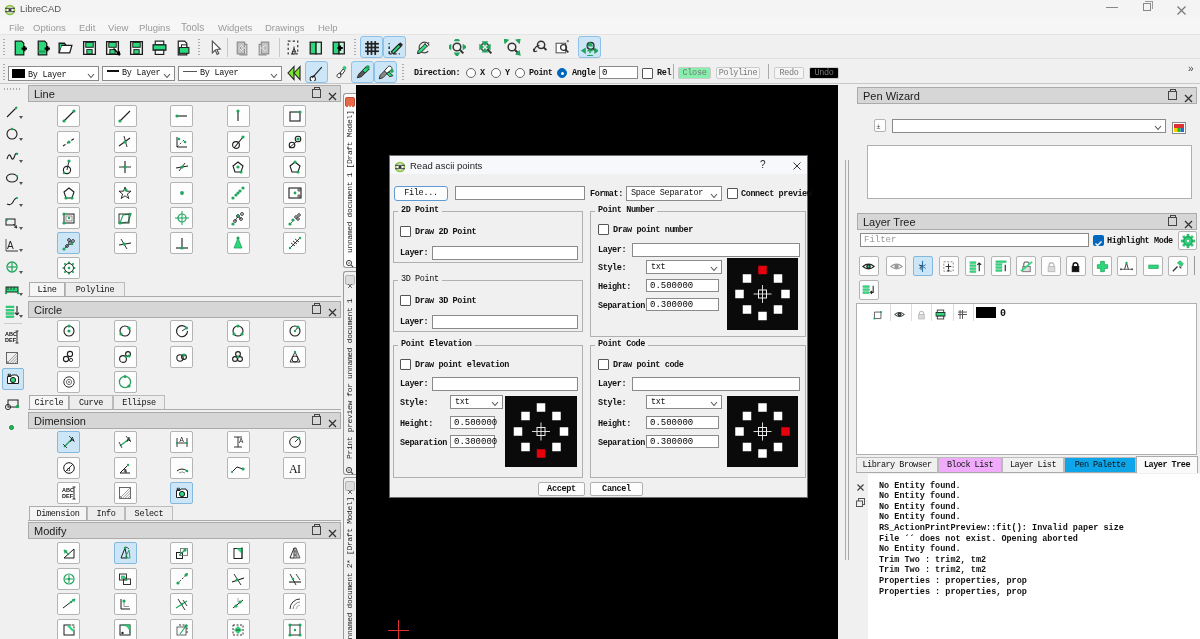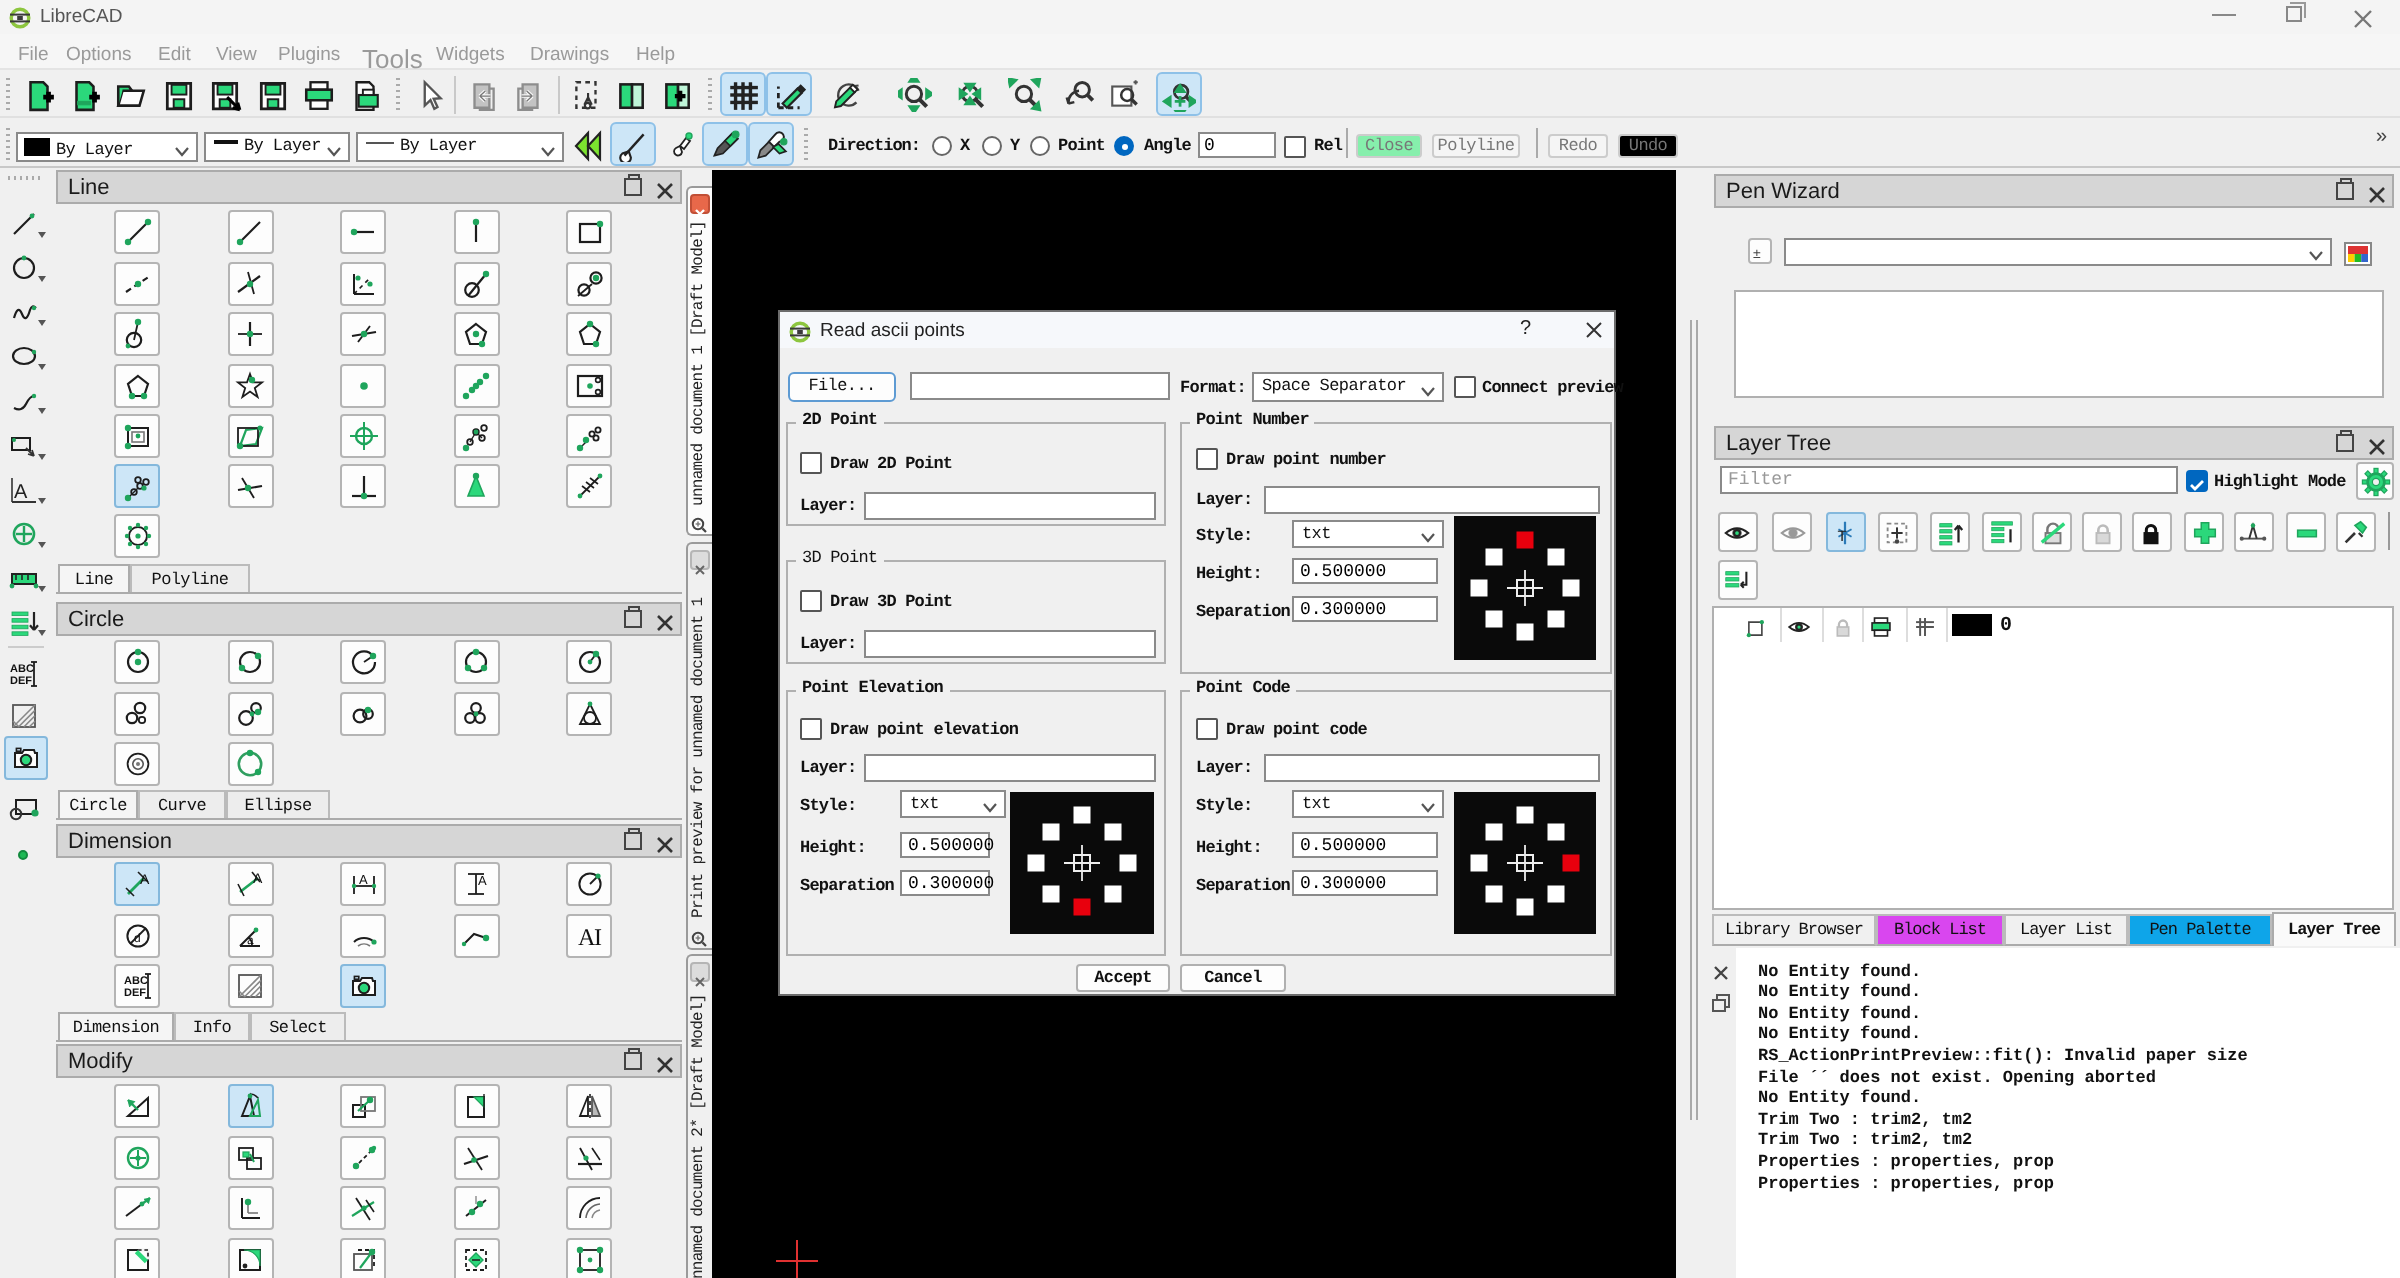--- a/index.html
+++ b/index.html
@@ -37,21 +37,21 @@
 
 <div class="ab" style="left:1176px;top:2px;width:11px;height:11px"><svg width="11" height="11" viewBox="0 0 11 11">
       <path d="M1.5 1.5 L9.5 9.5 M9.5 1.5 L1.5 9.5" stroke="#777" stroke-width="1.2" fill="none"></path>
     </svg></div>
 <div class="ab" style="left:0;top:17px;width:1200px;height:18px;background:#f6f6f6;border-bottom:1px solid #e4e4e4"></div>
 <div class="ab" style="left:9px;top:22px;font-size:9.5px;color:#9a9a9a">File</div>
 <div class="ab" style="left:33px;top:22px;font-size:9.5px;color:#9a9a9a">Options</div>
 <div class="ab" style="left:79px;top:22px;font-size:9.5px;color:#9a9a9a">Edit</div>
 <div class="ab" style="left:108px;top:22px;font-size:9.5px;color:#9a9a9a">View</div>
 <div class="ab" style="left:139px;top:22px;font-size:9.5px;color:#9a9a9a">Plugins</div>
-<div class="ab" style="left:181px;top:22px;font-size:13px;color:#9a9a9a">Tools</div>
+<div class="ab" style="left:181px;top:22px;font-size:10px;color:#9a9a9a">Tools</div>
 <div class="ab" style="left:218px;top:22px;font-size:9.5px;color:#9a9a9a">Widgets</div>
 <div class="ab" style="left:265px;top:22px;font-size:9.5px;color:#9a9a9a">Drawings</div>
 <div class="ab" style="left:318px;top:22px;font-size:9.5px;color:#9a9a9a">Help</div>
 <div class="ab" style="left:0;top:35px;width:1200px;height:24px;background:#f0f0f0;border-bottom:1px solid #e0e0e0"></div>
 <div class="ab" style="left:3px;top:39px;width:2px;height:17px;background-image:repeating-linear-gradient(#aaa 0 1px,transparent 1px 3px)"></div>
 <div class="ab" style="left:11px;top:39px;width:17px;height:17px"><svg width="17" height="17" viewBox="0 0 16 16">
       <path d="M4 2 H10 L12 4 V15 H4 Z" stroke="#1d1d1d" stroke-width="1.2" fill="#2bd87b"></path>
       <path d="M10 9 h5 M12.5 6.5 v5" stroke="#000" stroke-width="2.2" fill="none"></path>
     </svg></div>
 <div class="ab" style="left:34px;top:39px;width:17px;height:17px"><svg width="17" height="17" viewBox="0 0 16 16">
@@ -1326,21 +1326,21 @@
     </svg></div>
 <div class="ab" style="left:976px;top:307px;width:20px;height:11px;background:#000"></div>
 <div class="lbl" style="left:1000px;top:308px;font-weight:bold;font-size:10px">0</div>
 <div class="ab" style="left:890px;top:304px;width:1px;height:17px;background:#ddd"></div>
 <div class="ab" style="left:911px;top:304px;width:1px;height:17px;background:#ddd"></div>
 <div class="ab" style="left:931px;top:304px;width:1px;height:17px;background:#ddd"></div>
 <div class="ab" style="left:953px;top:304px;width:1px;height:17px;background:#ddd"></div>
 <div class="ab" style="left:973px;top:304px;width:1px;height:17px;background:#ddd"></div>
 <div class="ab" style="left:852px;top:456px;width:348px;height:18px;background:#f0f0f0"></div>
 <div class="tab" style="left:856px;top:457px;width:82px;height:16px;line-height:15px;background:#f0f0f0;border:1px solid #bbb;border-bottom:1px solid #ababab;letter-spacing:-0.5px">Library Browser</div>
-<div class="tab" style="left:938px;top:457px;width:64px;height:16px;line-height:15px;background:#d946ef;border:1px solid #bbb;border-bottom:1px solid #ababab;letter-spacing:-0.5px">Block List</div>
+<div class="tab" style="left:938px;top:457px;width:64px;height:16px;line-height:15px;background:#f0abfc;border:1px solid #bbb;border-bottom:1px solid #ababab;letter-spacing:-0.5px">Block List</div>
 <div class="tab" style="left:1002px;top:457px;width:62px;height:16px;line-height:15px;background:#f0f0f0;border:1px solid #bbb;border-bottom:1px solid #ababab;letter-spacing:-0.5px">Layer List</div>
 <div class="tab" style="left:1064px;top:457px;width:72px;height:16px;line-height:15px;background:#0ea5e9;border:1px solid #bbb;border-bottom:1px solid #ababab;letter-spacing:-0.5px">Pen Palette</div>
 <div class="tab" style="left:1136px;top:456px;width:62px;height:17px;line-height:16px;background:#fafafa;border:1px solid #ababab;border-bottom:none;font-weight:bold;letter-spacing:-0.5px">Layer Tree</div>
 <div class="ab" style="left:852px;top:474px;width:348px;height:165px;background:#fff"></div>
 <div class="ab" style="left:852px;top:474px;width:16px;height:165px;background:#f0f0f0"></div>
 <div class="ab" style="left:855px;top:479px;width:11px;height:11px"><svg width="11" height="11" viewBox="0 0 11 11">
       <path d="M2.5 2.5 L8.5 8.5 M8.5 2.5 L2.5 8.5" stroke="#444" stroke-width="1.2" fill="none"></path>
     </svg></div>
 <div class="ab" style="left:855px;top:494px;width:11px;height:11px"><svg width="11" height="11" viewBox="0 0 11 11">
       <rect x="3.5" y="1.5" width="6" height="6" fill="none" stroke="#555"></rect>

